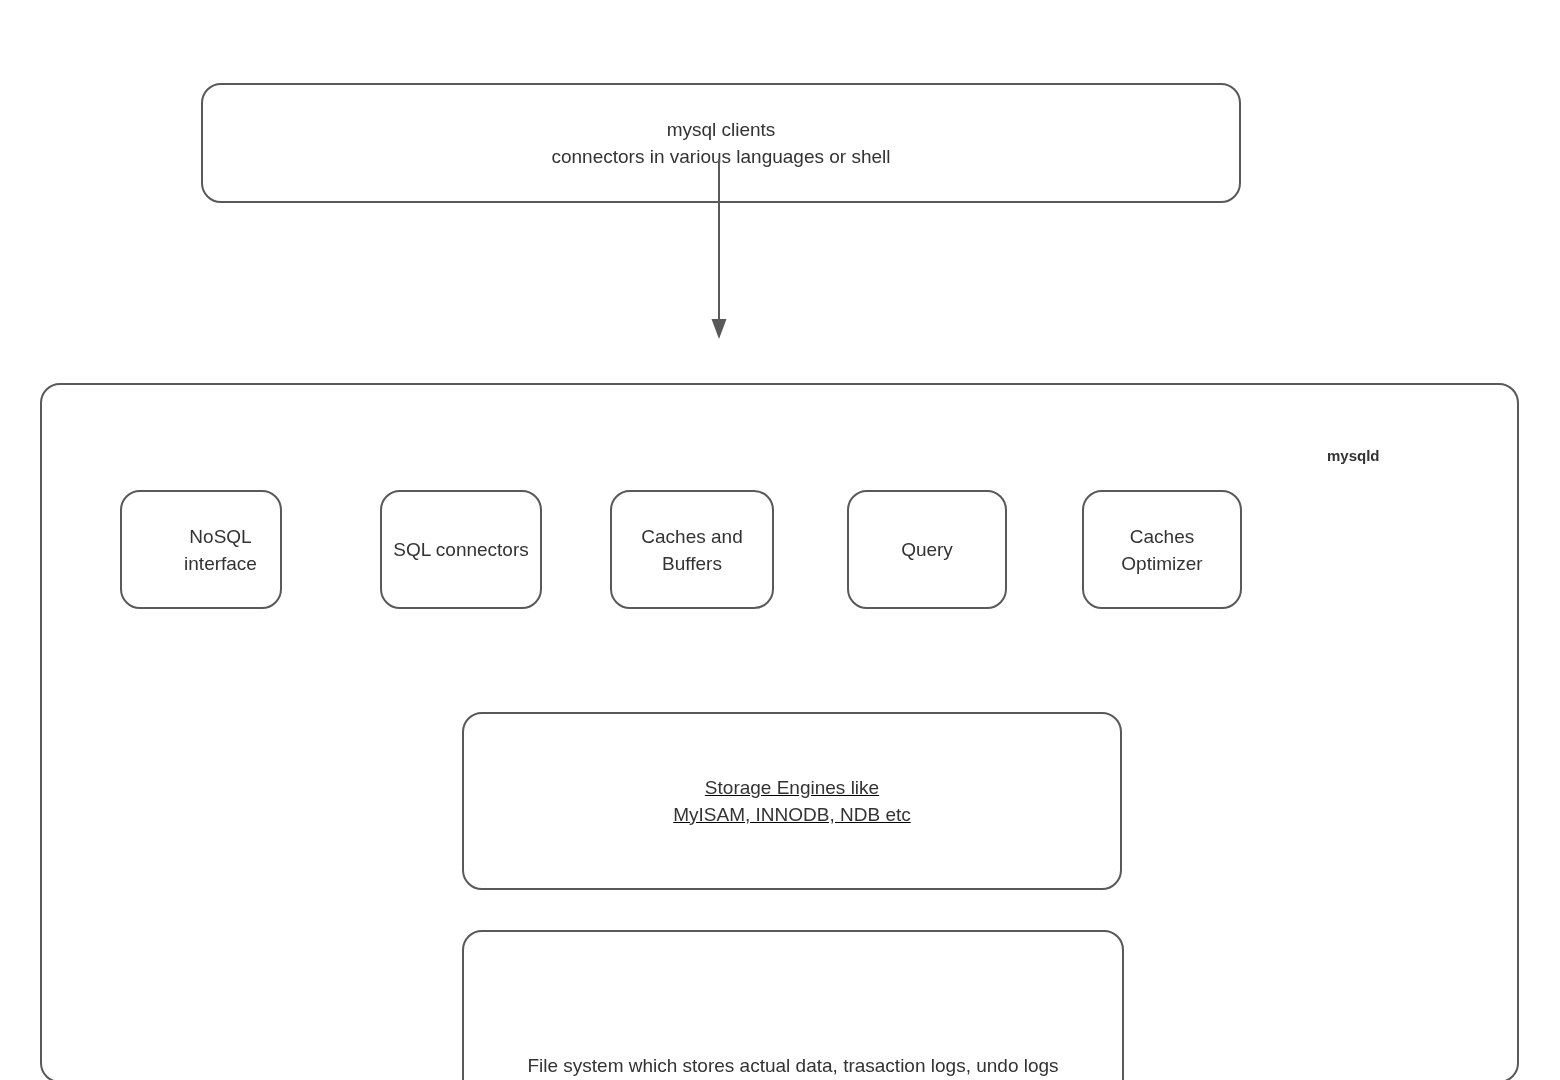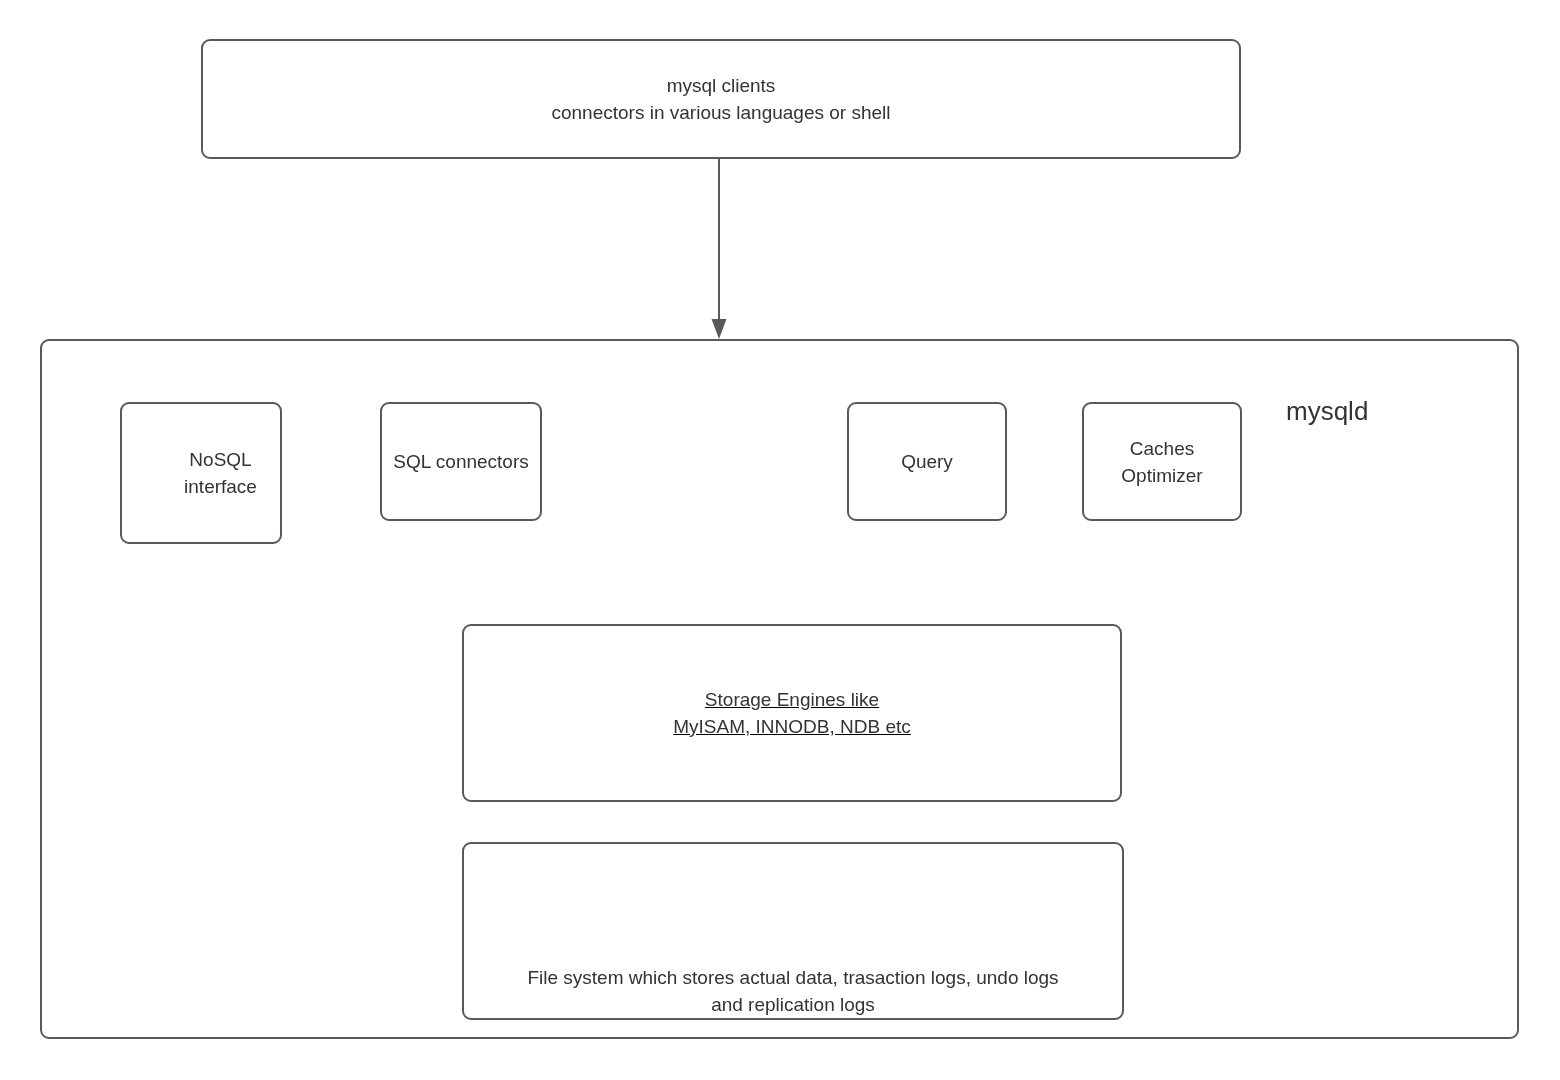--- a/index.html
+++ b/index.html
@@ -10,26 +10,27 @@
   .canvas {
     position: relative;
     width: 1560px;
     height: 1080px;
     background: var(--background, #ffffff);
     overflow: hidden;
   }
   .node {
     position: absolute;
     border: 2px solid var(--border, #595959);
-    border-radius: 9px;
+    border-radius: 20px;
     background: var(--background, #ffffff);
     display: flex;
     align-items: center;
     justify-content: center;
     text-align: center;
+    margin-top: 44px;
   }
   .node-label {
     white-space: pre-line;
     font-size: 19px;
     line-height: 27px;
     color: var(--text, #333333);
     text-align: center;
     padding: 0 8px;
   }
   
@@ -38,27 +39,28 @@
   .arrow { position: absolute; left: 703px; top: 159px; }
   .arrow line { stroke: var(--border, #595959); stroke-width: 2; }
   .arrow polygon { fill: var(--border, #595959); }
   
   .mysqld-box {
     left: 40px; top: 339px; width: 1479px; height: 700px;
     display: block;
   }
   .mysqld-label {
     position: absolute;
-    left: 1244px; top: 57px;
-    font-size: 26px;
+    left: 1285px; top: 57px;
+    font-size: 15px;
     line-height: 27px;
     color: var(--text, #333333);
+    font-weight: bold;
   }
   
-  .comp-nosql   { left: 78px;   top: 61px; width: 162px; height: 142px; padding-left: 39px; }
+  .comp-nosql   { left: 78px;   top: 61px; width: 162px; height: 119px; padding-left: 39px; }
   .comp-sql     { left: 338px;  top: 61px; width: 162px; height: 119px; }
   .comp-caches  { left: 568px;  top: 61px; width: 164px; height: 119px; }
   .comp-parser  { left: 805px;  top: 61px; width: 160px; height: 119px; }
   .comp-query   { left: 1040px; top: 61px; width: 160px; height: 119px; }
   
   .storage-box    { left: 420px; top: 283px; width: 660px; height: 178px; text-decoration: underline; }
   .filesystem-box { left: 420px; top: 501px; width: 662px; height: 178px; align-items: flex-end; }
 </style>
 </head>
 <body>
@@ -81,20 +83,24 @@
 
     <div class="node comp-nosql">
       <div class="node-label">NoSQL
 interface</div>
     </div>
 
     <div class="node comp-sql">
       <div class="node-label">SQL connectors</div>
     </div>
 
+    <div class="node comp-caches">
+      <div class="node-label">Caches and
+Buffers</div>
+    </div>
 
     <div class="node comp-parser">
       <div class="node-label">Query</div>
     </div>
 
     <div class="node comp-query">
       <div class="node-label">Caches
 Optimizer</div>
     </div>
 

